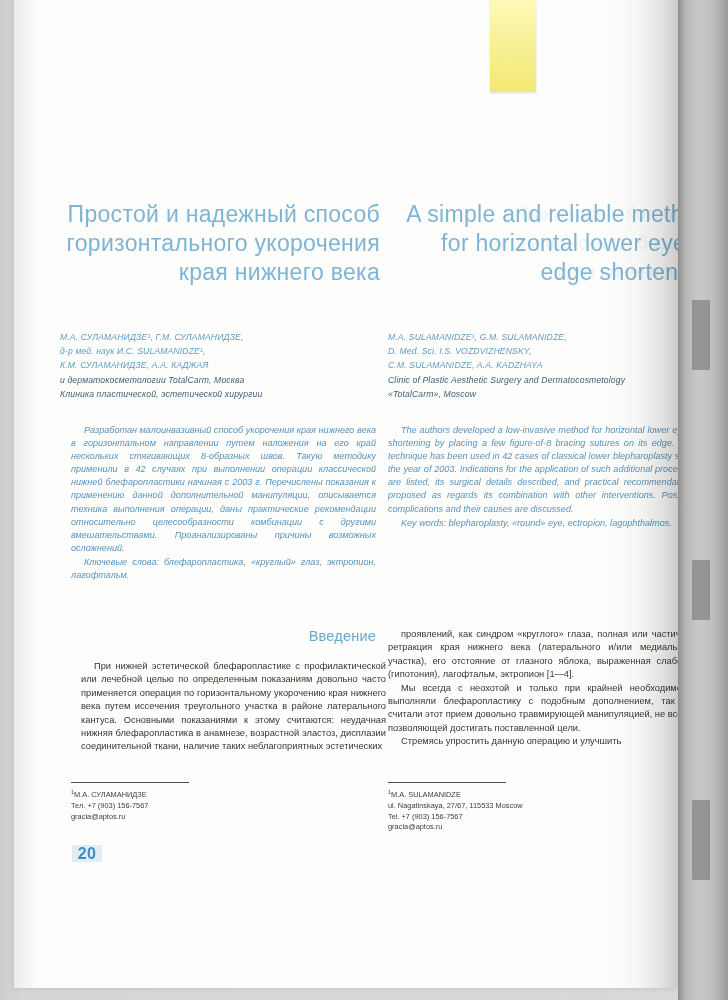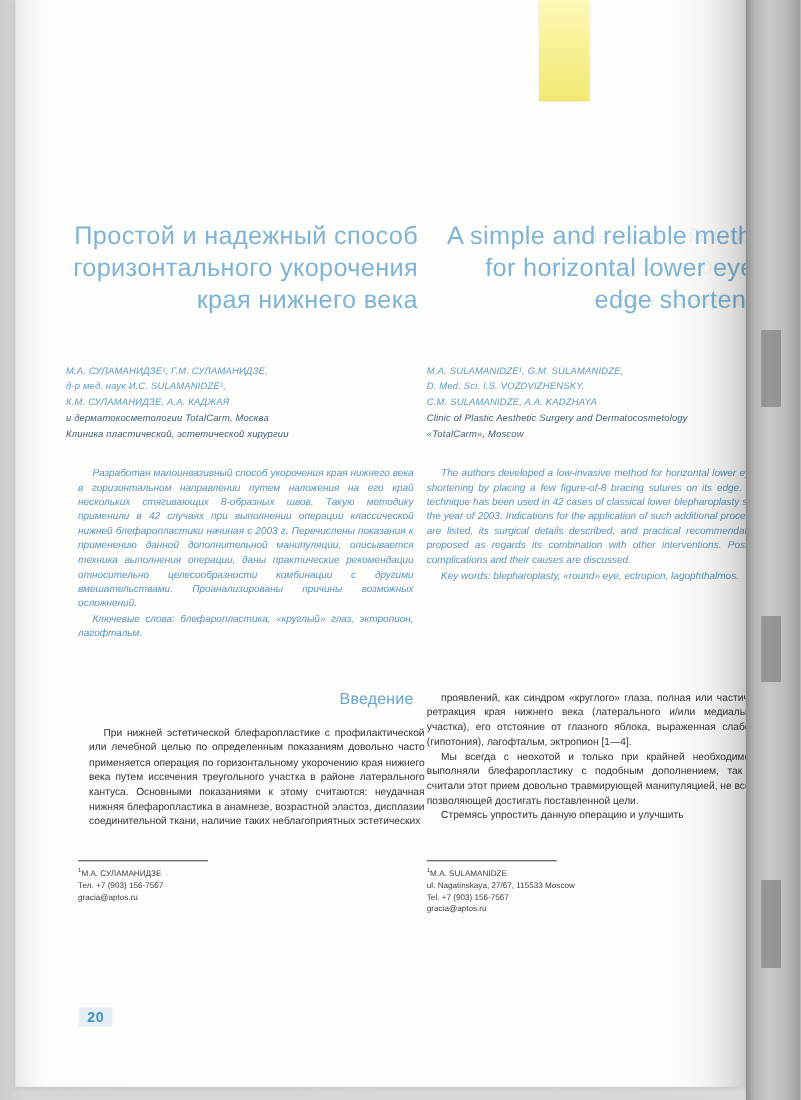--- a/index.html
+++ b/index.html
@@ -158,26 +158,26 @@
     background: #4a4e51;
     margin-bottom: 4px;
   }
   .footnote .sup { font-size: 5.4px; vertical-align: super; }
   .fn-ru { left: 57px; top: 782px; width: 300px; }
   .fn-en { left: 374px; top: 782px; width: 300px; }
 
   .page-badge {
     position: absolute;
     left: 58px;
-    top: 916px;
+    top: 845px;
     width: 30px;
     height: 17px;
     background: #e3eef4;
     color: #3d8fbf;
-    font-size: 13px;
+    font-size: 16px;
     font-weight: bold;
     display: flex;
     align-items: center;
     justify-content: center;
     letter-spacing: 0.4px;
   }
 
   
   .bleed {
     position: absolute;

